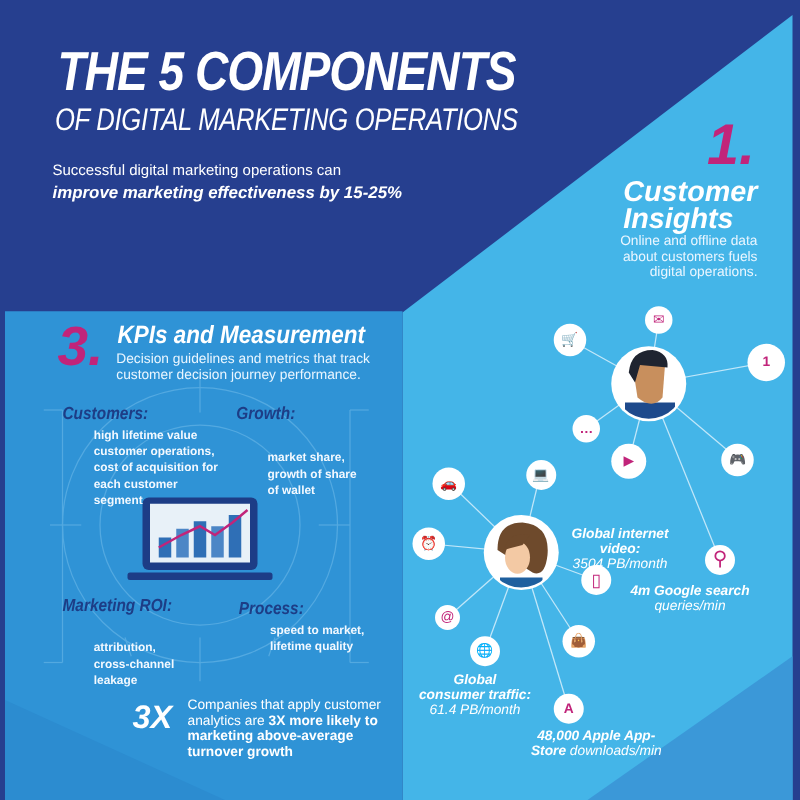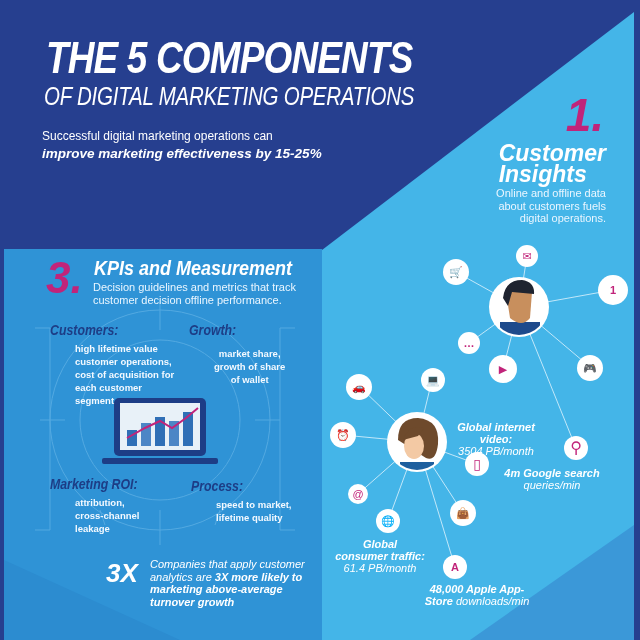--- a/index.html
+++ b/index.html
@@ -18,21 +18,21 @@
   .ci-desc { right:34px; top:187px; font-size:11px; text-align:right; line-height:12.5px; color:#eaf6ff; }
 
   .num3 { left:46px; top:256px; font-size:44px; font-weight:bold; font-style:italic; color:#c1247a; line-height:1; }
   .kpi-title { left:94px; top:257px; font-size:20px; font-weight:bold; font-style:italic; white-space:nowrap; transform:scaleX(0.9); transform-origin:left top; }
   .kpi-desc { left:93px; top:281px; font-size:11px; line-height:12.5px; color:#eaf6ff; white-space:nowrap; }
 
   .q-head { font-size:14px; font-weight:bold; font-style:italic; color:#1d3d86; white-space:nowrap; transform:scaleX(0.88); transform-origin:left top; }
   .q-body { font-size:9.5px; font-weight:bold; line-height:13px; color:#f3f9ff; white-space:nowrap;padding-left:25px; }
 
   .three-x { left:106px; top:560px; font-size:26px; font-weight:bold; font-style:italic; line-height:1;text-align:right; }
-  .three-x-text { left:150px; top:558px; font-size:11px; font-style:italic; line-height:12.5px; white-space:nowrap; }
+  .three-x-text { left:150px; top:558px; font-size:11px; line-height:12.5px; white-space:nowrap; }
   .three-x-text b { font-weight:bold; }
 
   .node { position:absolute; border-radius:50%; background:#fff; display:flex; align-items:center; justify-content:center; color:#c1247a; font-size:11px; line-height:1; }
   .stat { position:absolute; font-size:11px; font-style:italic; text-align:center; line-height:12px; white-space:nowrap; }
   .stat b { font-weight:bold; }
 </style>
 </head>
 <body>
 
 <svg class="bg-svg" viewBox="0 0 640 640">
@@ -131,44 +131,44 @@
 <div class="abs ci-desc">
   <div>Online and offline data</div>
   <div>about customers fuels</div>
   <div>digital operations.</div>
 </div>
 
 <div class="abs num3">3.</div>
 <div class="abs kpi-title">KPIs and Measurement</div>
 <div class="abs kpi-desc">
   <div>Decision guidelines and metrics that track</div>
-  <div>customer decision offline performance.</div>
+  <div>customer decision journey performance.</div>
 </div>
 
 <div class="abs" style="left:50px;top:322px;">
   <div class="q-head">Customers:</div>
   <div class="q-body" style="margin-top:4px;">
     <div>high lifetime value</div>
     <div>customer operations,</div>
     <div>cost of acquisition for</div>
     <div>each customer</div>
     <div>segment</div>
   </div>
 </div>
 <div class="abs" style="left:189px;top:322px;">
   <div class="q-head">Growth:</div>
-  <div class="q-body" style="margin-top:9px;text-align:center;">
+  <div class="q-body" style="margin-top:22px;">
     <div>market share,</div>
     <div>growth of share</div>
     <div>of wallet</div>
   </div>
 </div>
 <div class="abs" style="left:50px;top:476px;">
   <div class="q-head">Marketing ROI:</div>
-  <div class="q-body" style="margin-top:4px;">
+  <div class="q-body" style="margin-top:20px;">
     <div>attribution,</div>
     <div>cross-channel</div>
     <div>leakage</div>
   </div>
 </div>
 <div class="abs" style="left:191px;top:478px;">
   <div class="q-head">Process:</div>
   <div class="q-body" style="margin-top:4px;">
     <div>speed to market,</div>
     <div>lifetime quality</div>

